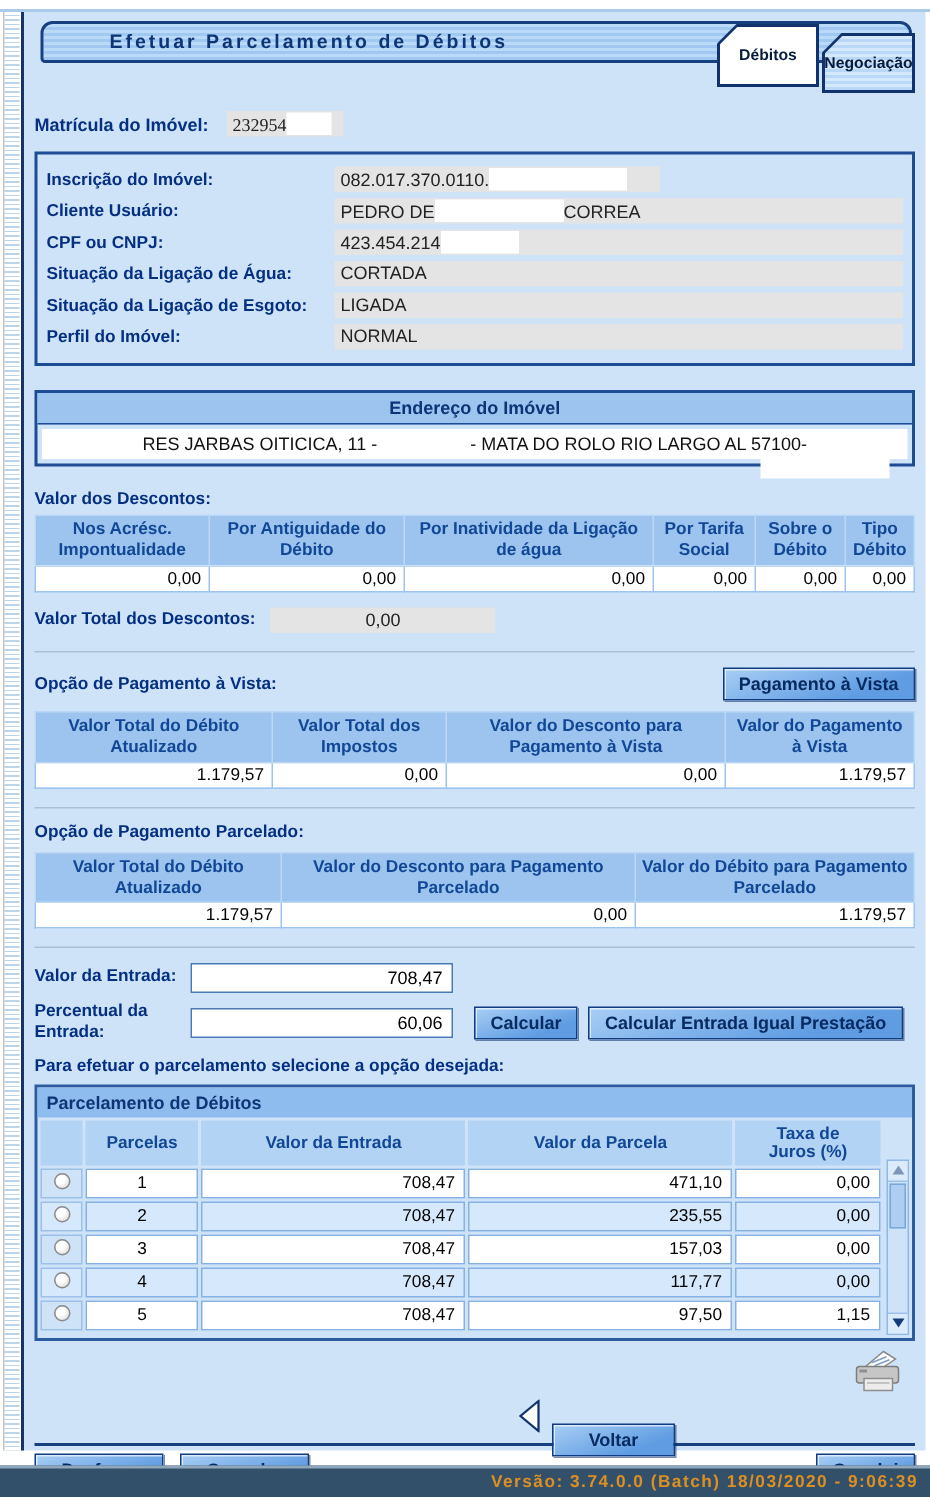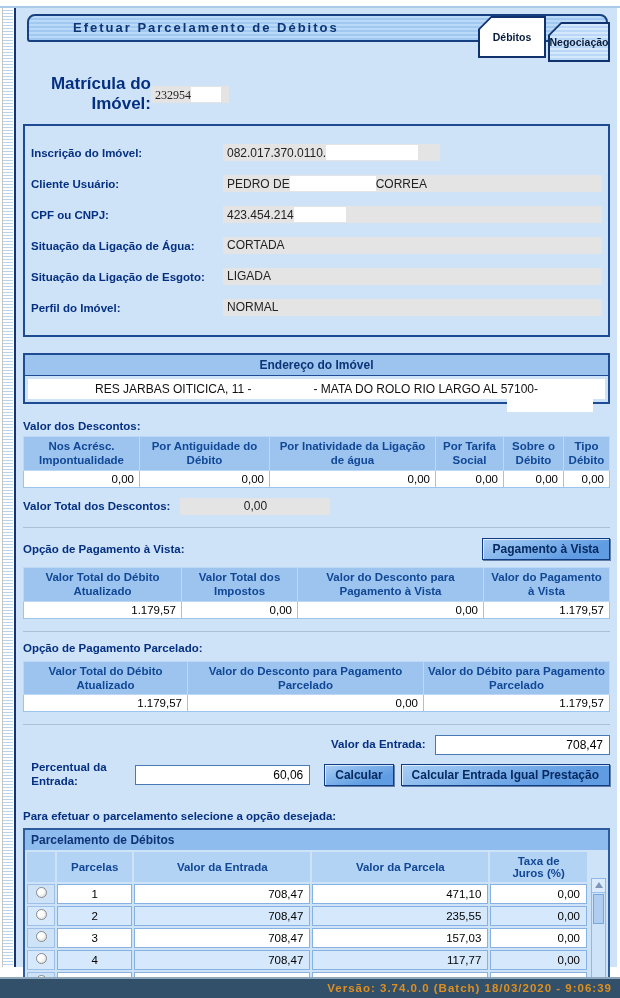--- a/index.html
+++ b/index.html
@@ -32,29 +32,29 @@
 
   
   .lbl { font-size:11.5px; font-weight:700; color:#053082; }
   .row { display:flex; align-items:center; }
   .grey-field { background:#e4e4e4; color:#222; font-size:12px; height:17px; line-height:15px;
                 padding:1px 4px; position:relative; white-space:nowrap; overflow:hidden; }
   .redact { display:inline-block; background:#fff; height:15px; vertical-align:text-bottom; }
   .sep { border:none; border-top:1px solid #aebfd2; margin:12px 0 10px; }
 
   .matricula-row { margin-top:6px; }
-  .matricula-row .lbl { width:128px; font-size:17px;text-align:right; }
+  .matricula-row .lbl { width:128px; font-size:12px; }
   .matricula-field { width:78px;font-family:Liberation Serif, serif; }
 
   
   .box { border:2px solid #1d4b94; margin-top:10px; background:#cfe3f8; }
   .box-header { background:#9cc4ef; text-align:center; font-size:12px; font-weight:700;
                 color:#0d3576; padding:3px 0; border-bottom:1px solid #1d4b94; }
   .box-body { padding:4px 6px 5px; }
-  .f-row { display:flex; align-items:center; margin:14px 0; }
+  .f-row { display:flex; align-items:center; margin:4px 0; }
   .f-lbl { width:192px; flex:0 0 192px; }
   .endereco-body { background:#fff; margin:3px; text-align:center; font-size:12px; color:#111;
                    padding:3px 0; position:relative; }
   .gap-sp { display:inline-block; }
   .endereco-patch { position:absolute; right:12px; bottom:-13px; width:86px; height:13px; background:#fff; }
 
   
   .tbl { width:100%; border-collapse:collapse; font-size:11.5px; border:1px solid #6496ce; }
   .tbl th { background:#9cc4ef; color:#114795; font-weight:700; border:1px solid #bcd8f4;
             padding:2px 3px; text-align:center; line-height:1.25; }
@@ -66,26 +66,26 @@
 
   .vista-head { display:flex; align-items:center; justify-content:space-between; margin-bottom:7px; }
 
   
   .btn { display:inline-block; background:linear-gradient(160deg,#a8cef5 0%,#5f9ce2 75%);
          border:1px solid #0f3c83; box-shadow:inset 1px 1px 0 rgba(255,255,255,.65), 1px 1px 0 rgba(9,45,100,.55);
          color:#072a60; font-weight:700; font-size:12px; font-family:"Liberation Sans",sans-serif;
          padding:2px 10px; height:22px; line-height:16px; cursor:pointer; text-align:center; }
 
   
-  .entrada-row { display:flex; align-items:center; margin-top:6px;justify-content:flex-end; }
+  .entrada-row { display:flex; align-items:center; margin-top:6px; }
   .entrada-lbl { width:104px; flex:0 0 104px; line-height:1.2; }
   .white-input { width:175px; height:20px; border:1px solid #4a7ab5; background:#fff; font-size:12px;
                  text-align:right; padding:0 6px; font-family:"Liberation Sans",sans-serif; color:#000; }
   .calc-btns { display:flex; gap:7px; margin-left:14px; }
-  .instrucao { margin-top:21px; }
+  .instrucao { margin-top:9px; }
 
   
   .panel { border:2px solid #2c5c9e; margin-top:6px; background:#cfe3f8; }
   .panel-title { background:#8fbcee; font-size:12px; font-weight:700; color:#0d3576; padding:3px 6px; }
   .panel-wrap { position:relative; height:147px; overflow:hidden; padding-right:19px; }
   .ptable { width:100%; border-collapse:separate; border-spacing:2px; font-size:11.5px; }
   .ptable th { background:#b3d3f5; color:#114795; font-weight:700; padding:3px 14px; }
   .ptable td { background:#fff; border:1px solid #85b2e2; padding:3px 6px; height:18px; color:#000; }
   .ptable tr.alt td { background:#d6e8fb; }
   .ptable td.radio-cell { background:#cfe3f8; border:1px solid #9cc0e8; text-align:center; padding:2px; }

